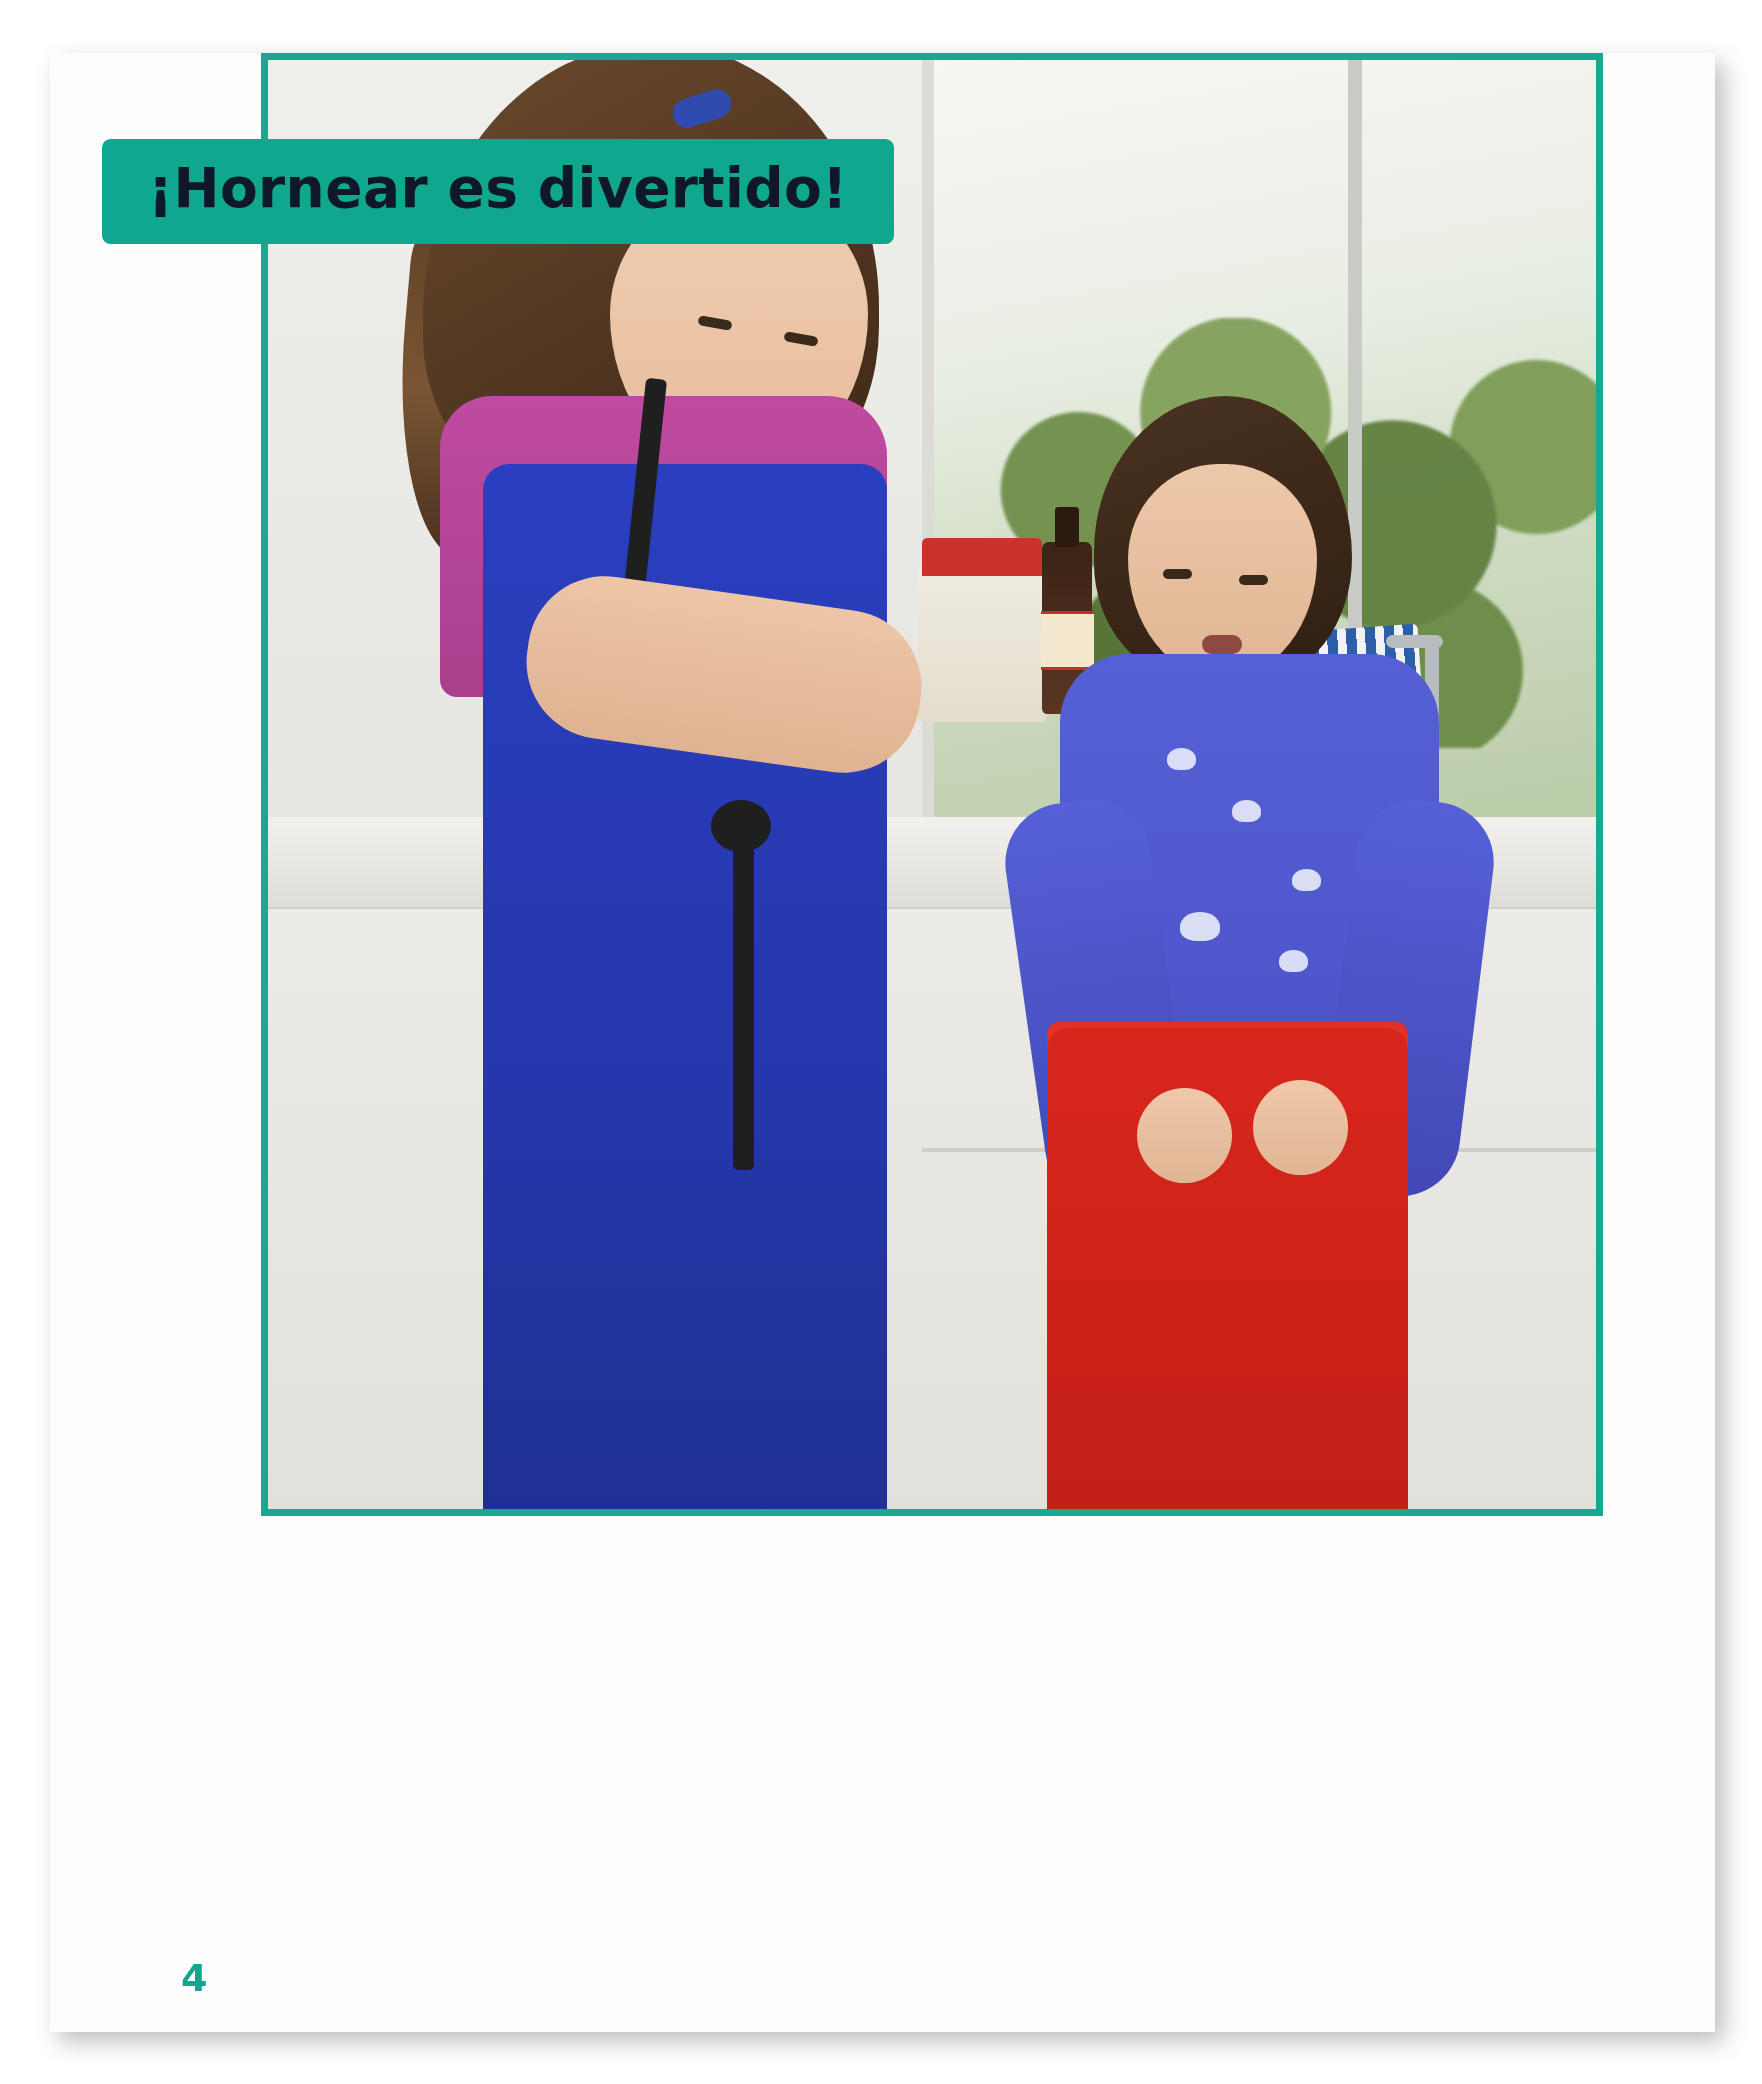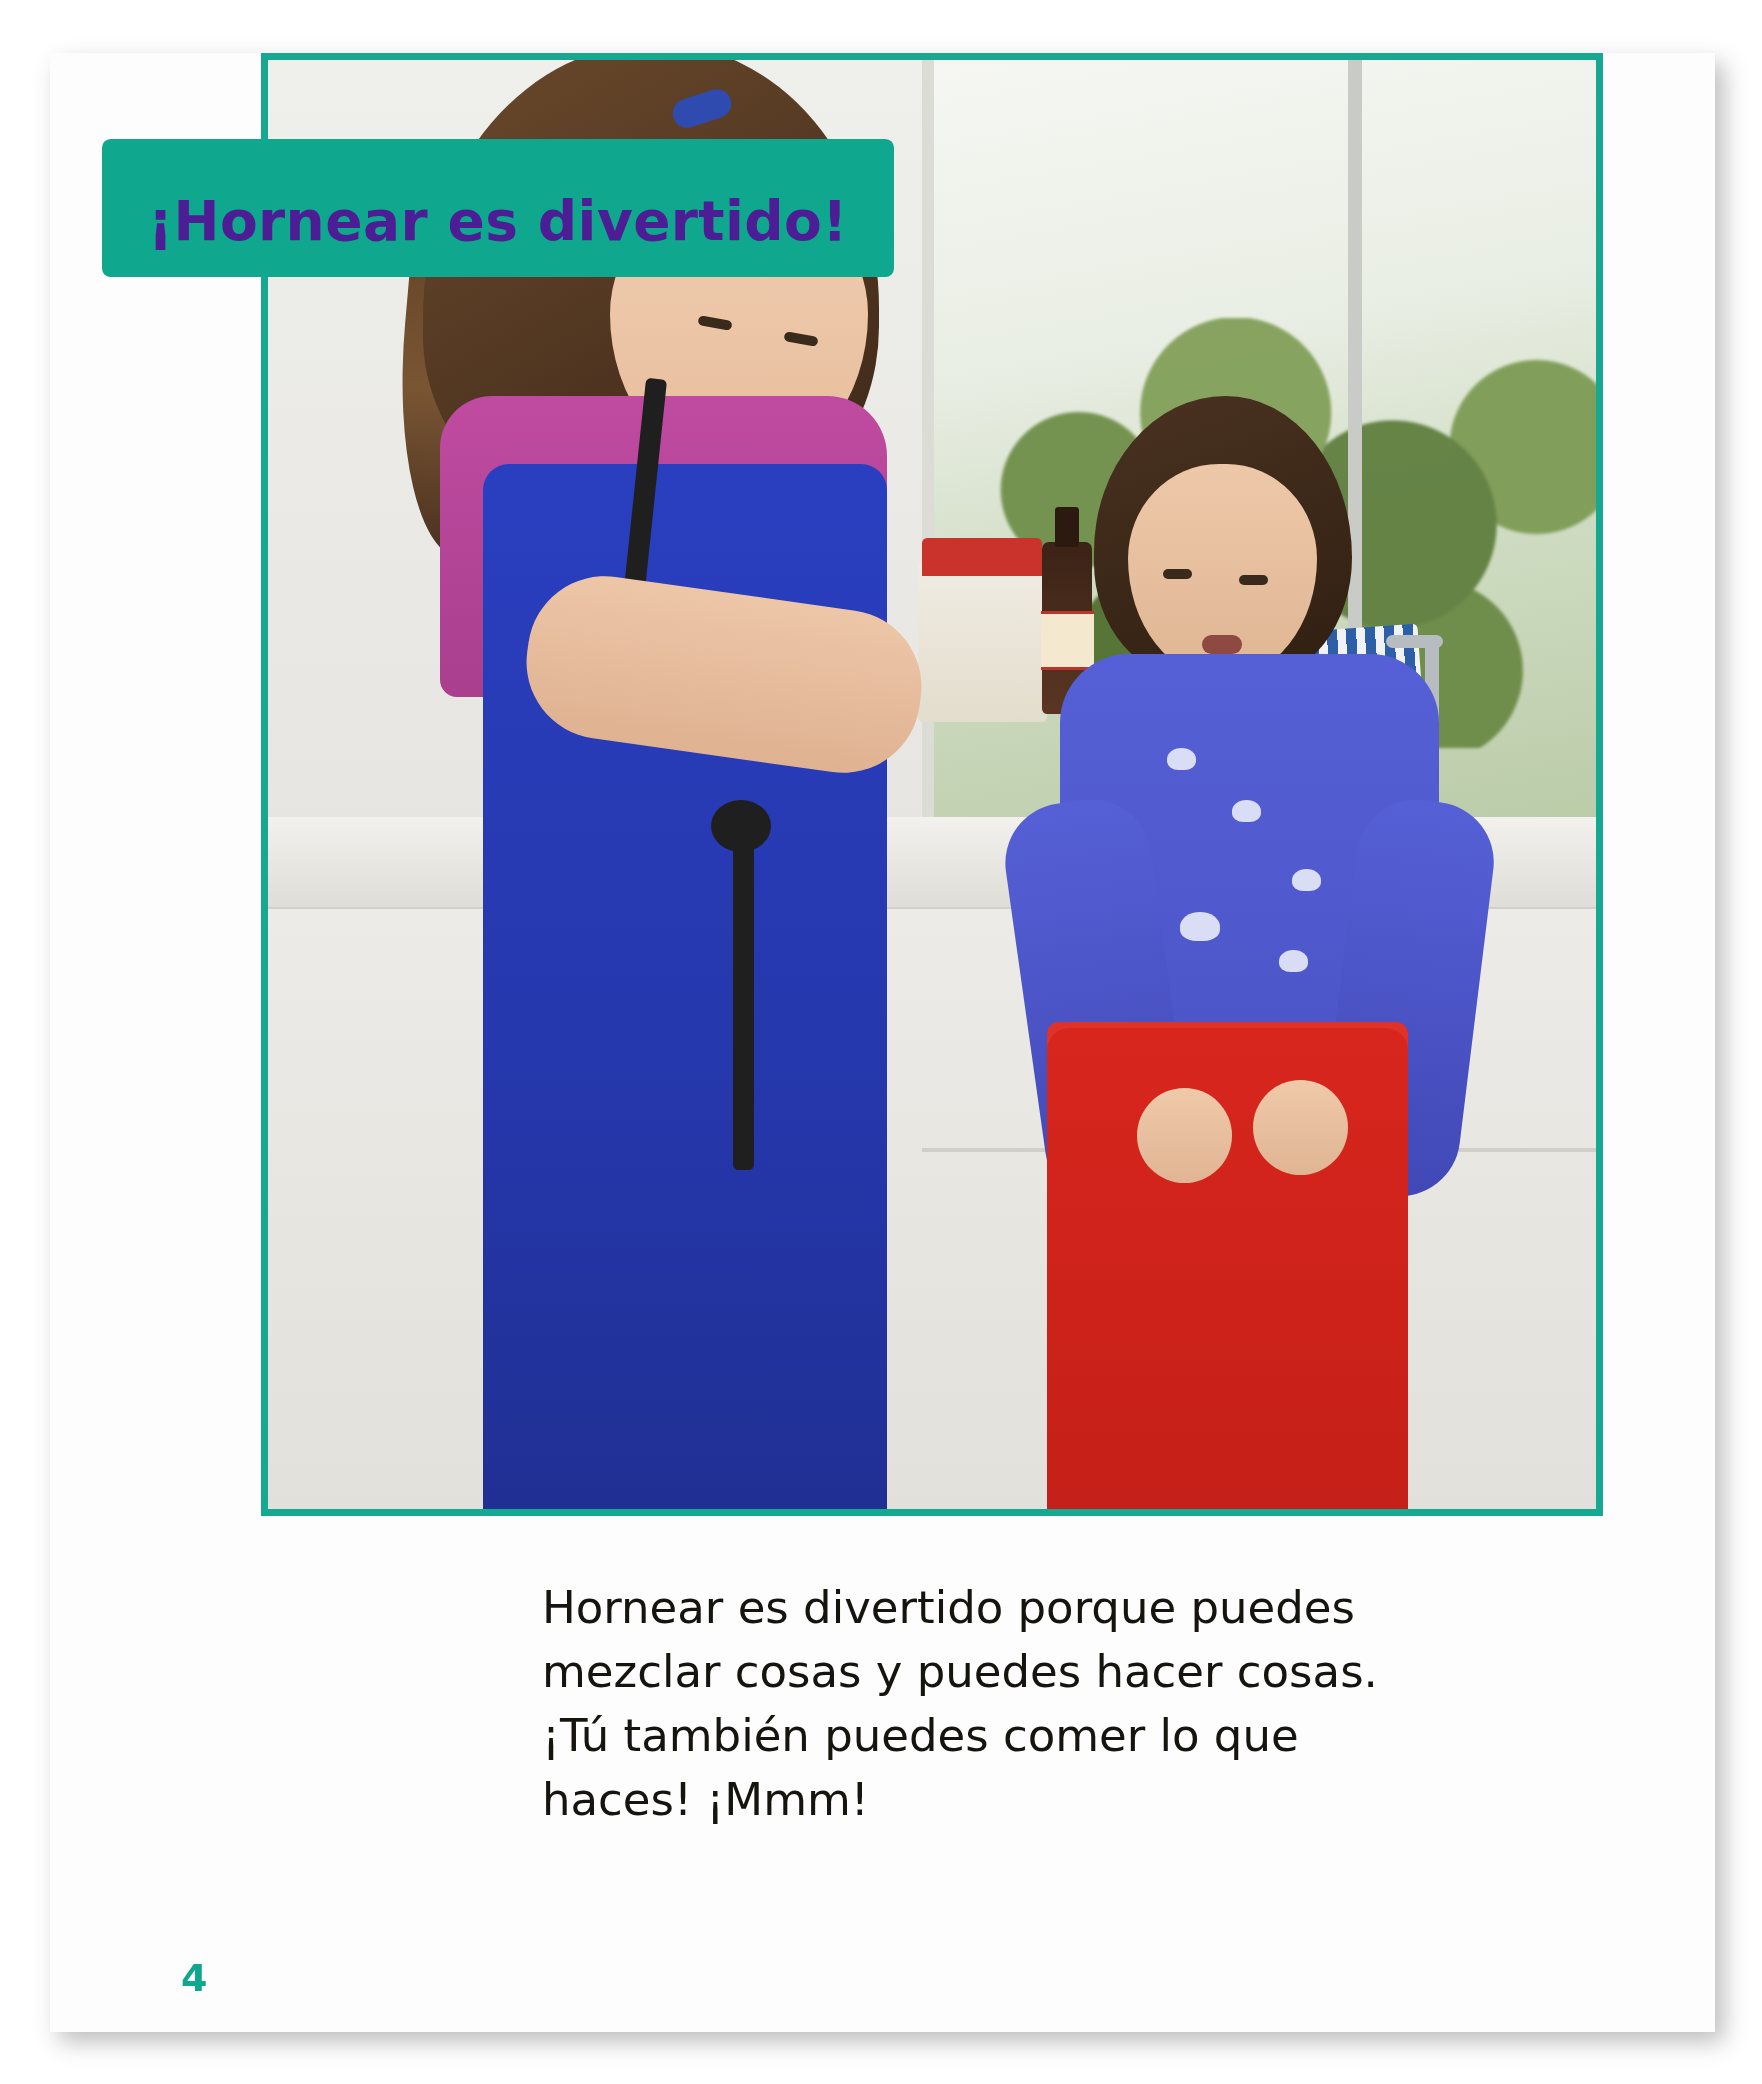--- a/index.html
+++ b/index.html
@@ -310,28 +310,27 @@
   
   .title-banner {
     position: absolute;
     left: 52px;
     top: 86px;
     background: #0fa88e;
     padding: 22.4px 46px 27.5px 46px;
     border-radius: 8.6px;
   }
   .title-banner .title-text {
-    color: #4c1d95;
+    color: #0f172a;
     font-family: "DejaVu Sans", sans-serif;
     font-weight: bold;
     font-size: 55px;
     letter-spacing: 0.4px;
     line-height: 1;
     white-space: nowrap;
-    margin-top: 33px;
   }
 
   
   .body-text {
     position: absolute;
     left: 492px;
     top: 1523px;
     width: 860px;
     font-family: "DejaVu Sans", sans-serif;
     font-size: 45px;
@@ -408,20 +407,17 @@
         <div class="girlB-apron"></div>
         <div class="girlB-hand l"></div>
         <div class="girlB-hand r"></div>
       </div>
     </div>
 
     <div class="title-banner">
       <div class="title-text">¡Hornear es divertido!</div>
     </div>
 
-    <div class="body-text">
-      <p>Hornear es divertido porque puedes mezclar cosas y puedes hacer cosas. ¡Tú también puedes comer lo que haces! ¡Mmm!</p>
-    </div>
 
     <div class="page-number">4</div>
   </div>
 </div>
 
 
 </body></html>

